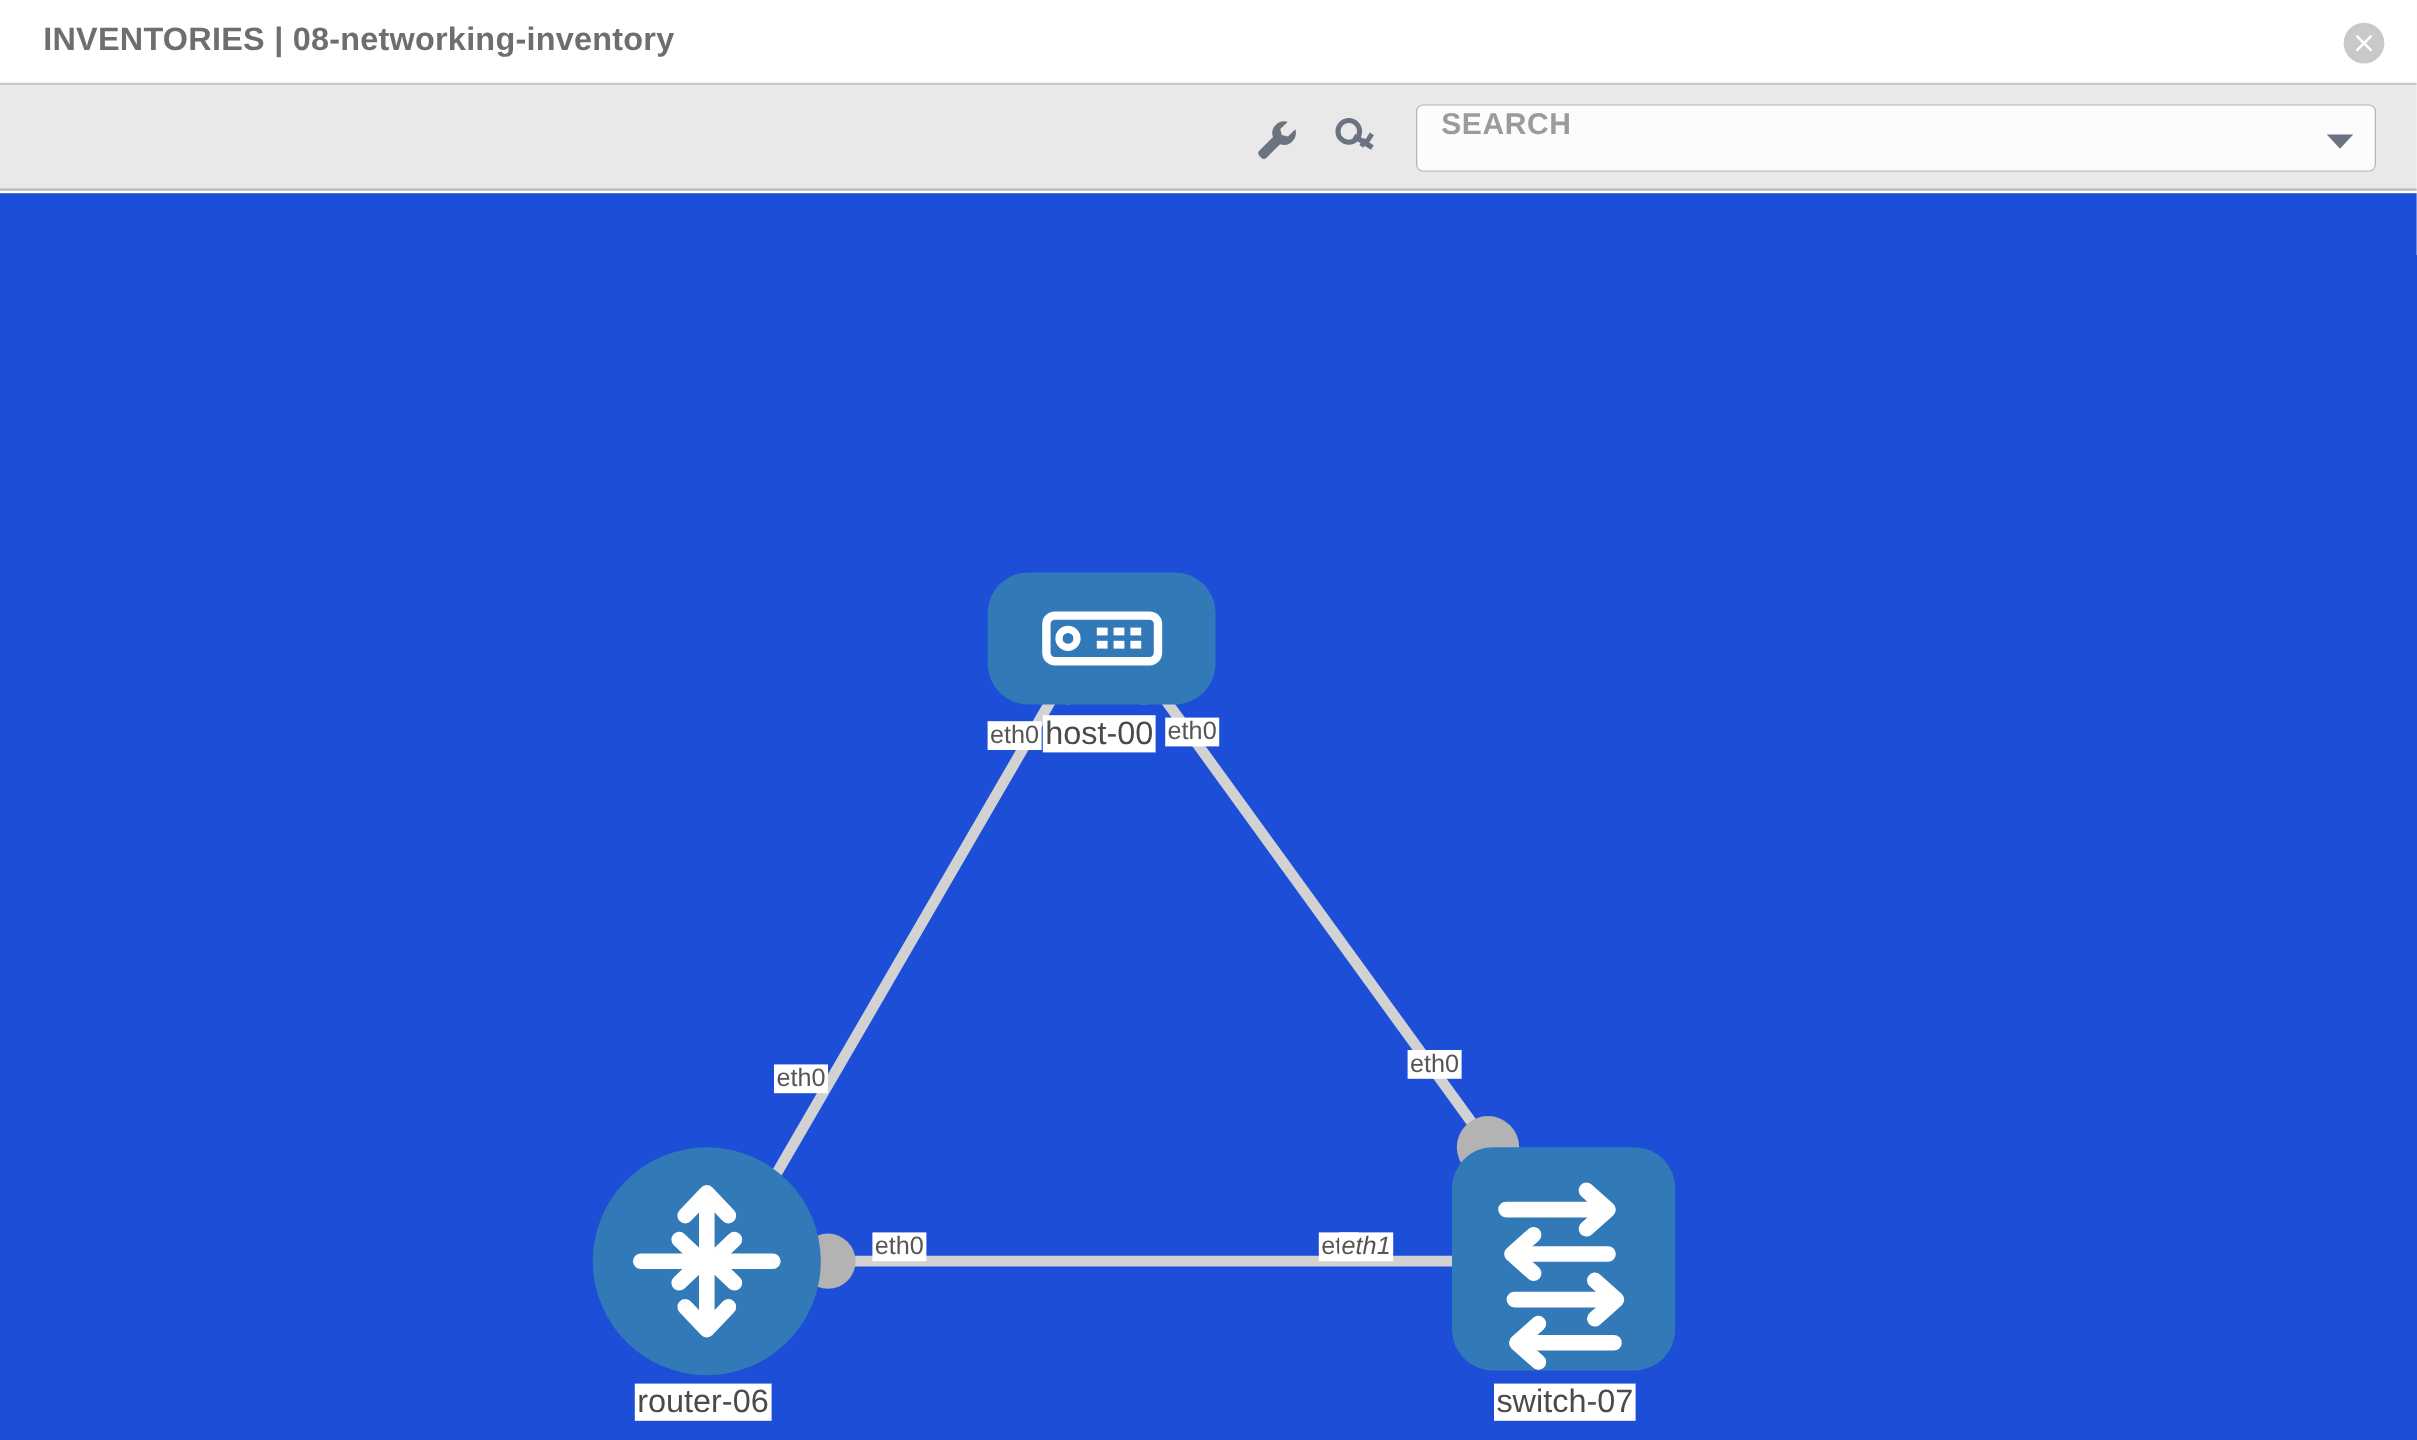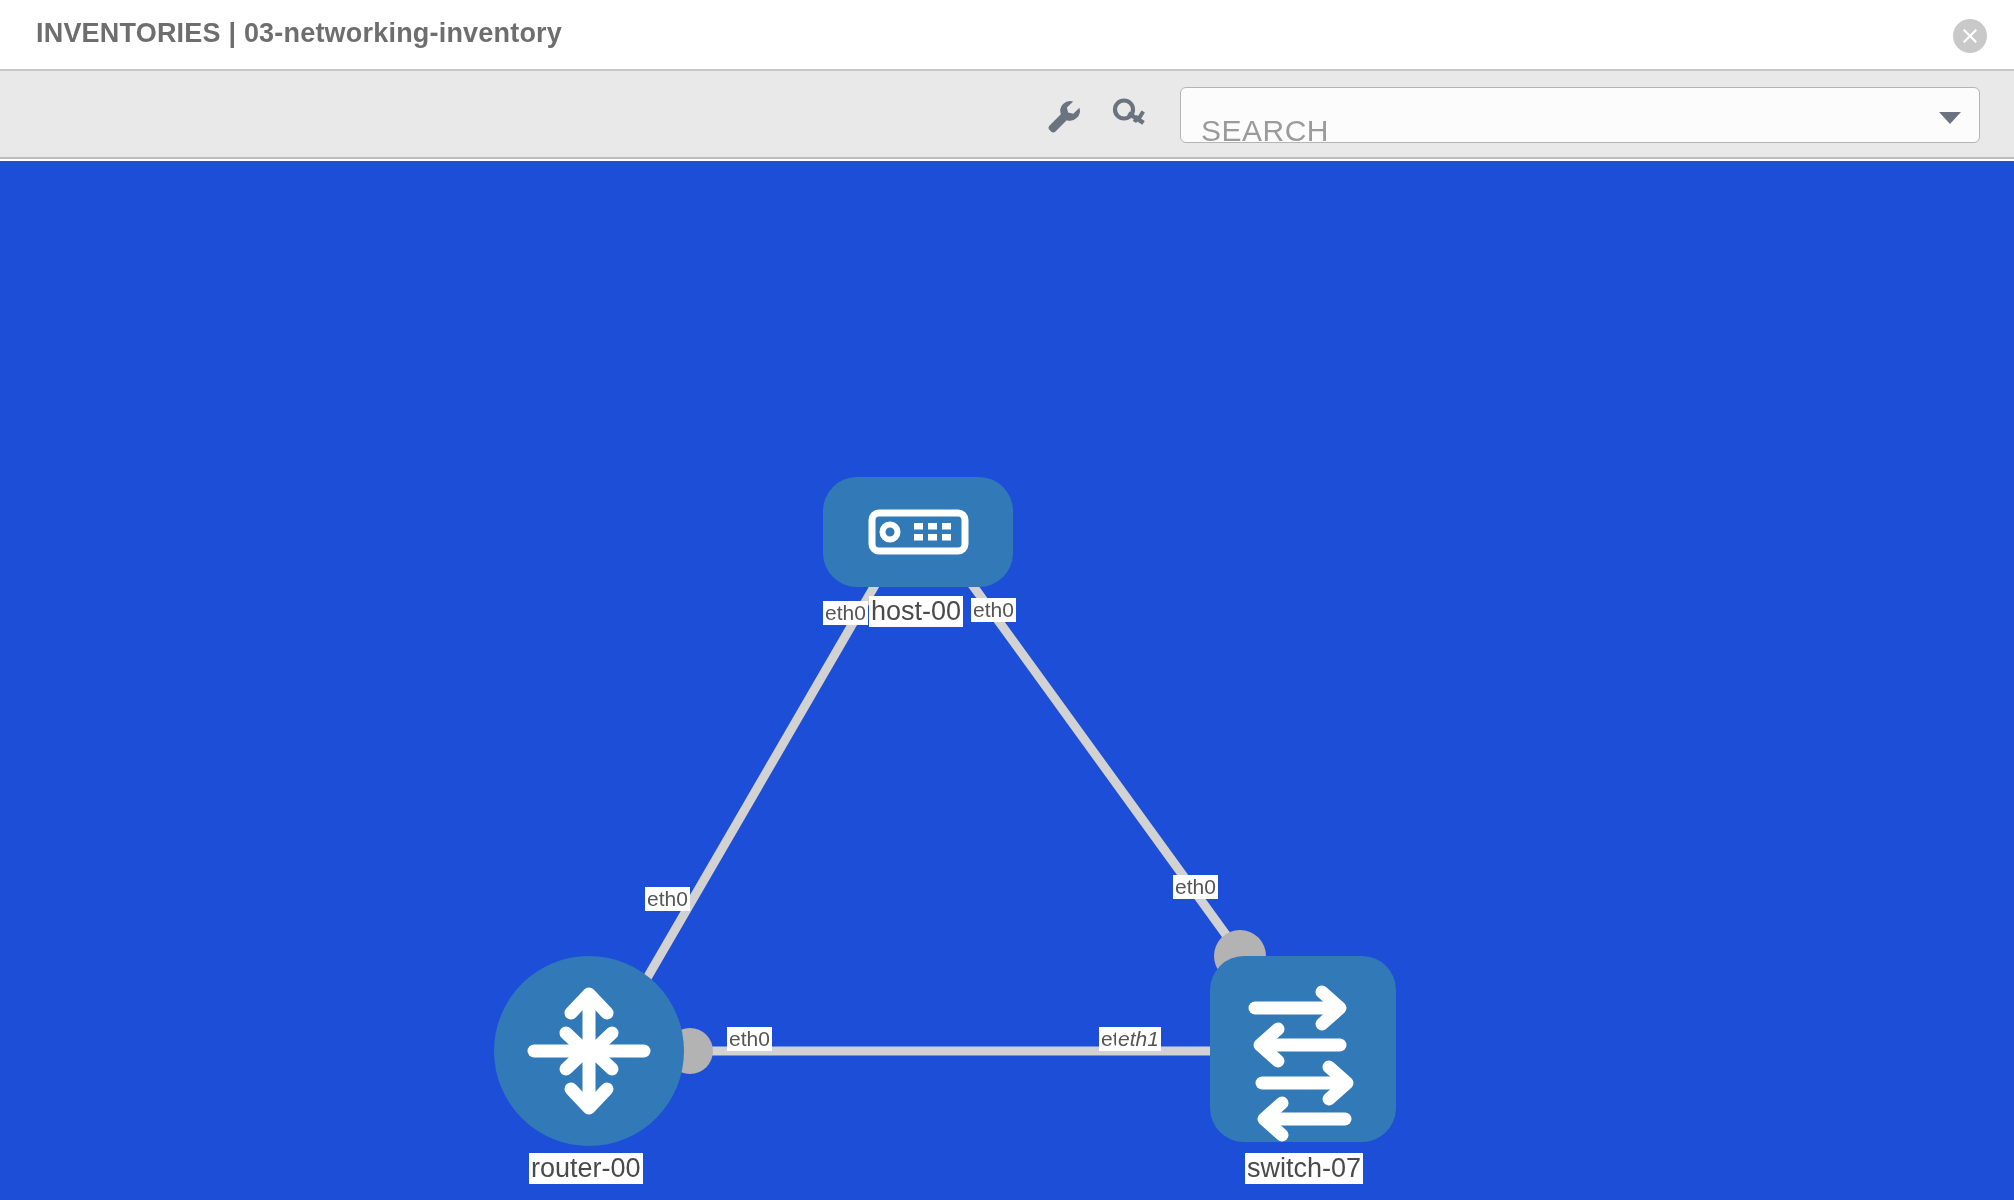--- a/index.html
+++ b/index.html
@@ -60,22 +60,22 @@
   .tool-icon.wrench { left: 1040px; }
   .tool-icon.key { left: 1108px; }
   .search-box {
     position: absolute; left: 1180px; top: 16px;
     width: 800px; height: 56px;
     background: #fcfcfc;
     border: 1px solid #b5b5b5; border-radius: 6px;
     cursor: text;
   }
   .search-label {
-    position: absolute; left: 20px; top: 26px;
-    font-size: 30px; color: #9b9b9b; letter-spacing: 0.5px;
+    position: absolute; left: 20px; top: 2px;
+    font-size: 25px; color: #9b9b9b; letter-spacing: 0.5px; font-weight: bold;
   }
 
   
   .canvas {
     position: absolute; left: 0; top: 161px;
     width: 2014px; height: 1039px;
     background: #1d4ed8;
     overflow: hidden;
     padding-left: 15px;
   }
@@ -96,21 +96,21 @@
     white-space: nowrap;
     padding: 0 2px;
   }
 </style>
 </head>
 <body>
 
 <div id="app">
 
   <div class="header">
-    <div class="header-title">INVENTORIES | 03-networking-inventory</div>
+    <div class="header-title">INVENTORIES | 08-networking-inventory</div>
     <div class="close-btn">
       <svg width="34" height="34" viewBox="0 0 34 34" aria-hidden="true">
         <path d="M11.5 10 L17 15.5 L22.5 10 L24 11.5 L18.5 17 L24 22.5 L22.5 24 L17 18.5 L11.5 24 L10 22.5 L15.5 17 L10 11.5 Z" fill="#ffffff"></path>
       </svg>
     </div>
   </div>
 
   <div class="toolbar">
 
 
@@ -210,17 +210,17 @@
 
     <span class="iface-label" style="left:823px; top:440px;">eth0</span>
     <span class="iface-label" style="left:971px; top:437px;">eth0</span>
     <span class="iface-label" style="left:645px; top:726px;">eth0</span>
     <span class="iface-label" style="left:1173px; top:714px;">eth0</span>
     <span class="iface-label" style="left:727px; top:866px;">eth0</span>
     <span class="iface-label" style="left:1099px; top:866px;">eth</span>
     <span class="iface-label" style="left:1116px; top:866px;font-style:italic;">eth1</span>
 
     <span class="node-label" style="left:869px; top:435px;">host-00</span>
-    <span class="node-label" style="left:529px; top:992px;">router-00</span>
+    <span class="node-label" style="left:529px; top:992px;">router-06</span>
     <span class="node-label" style="left:1245px; top:992px;">switch-07</span>
 
   </div>
 </div>
 
 </body></html>

